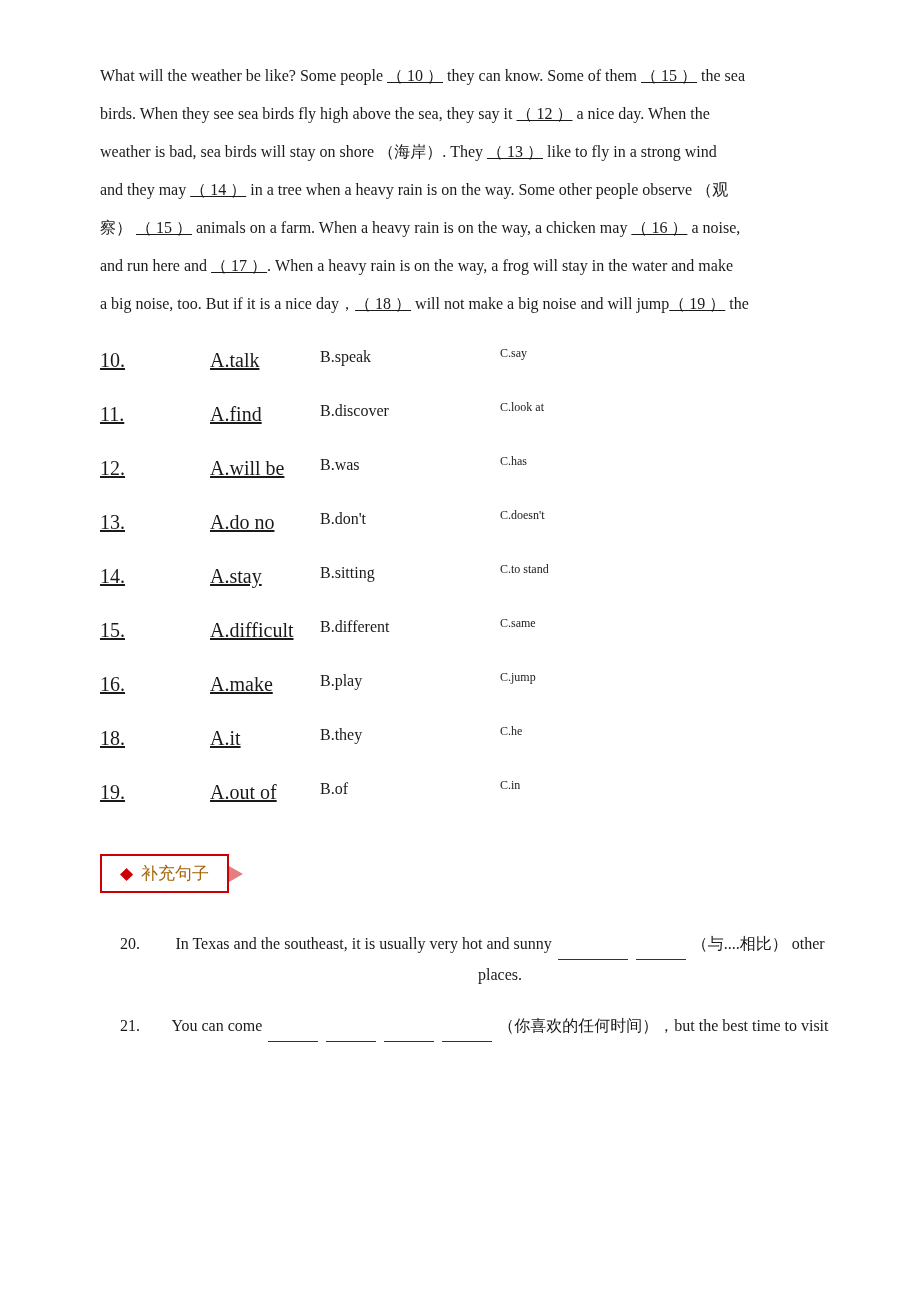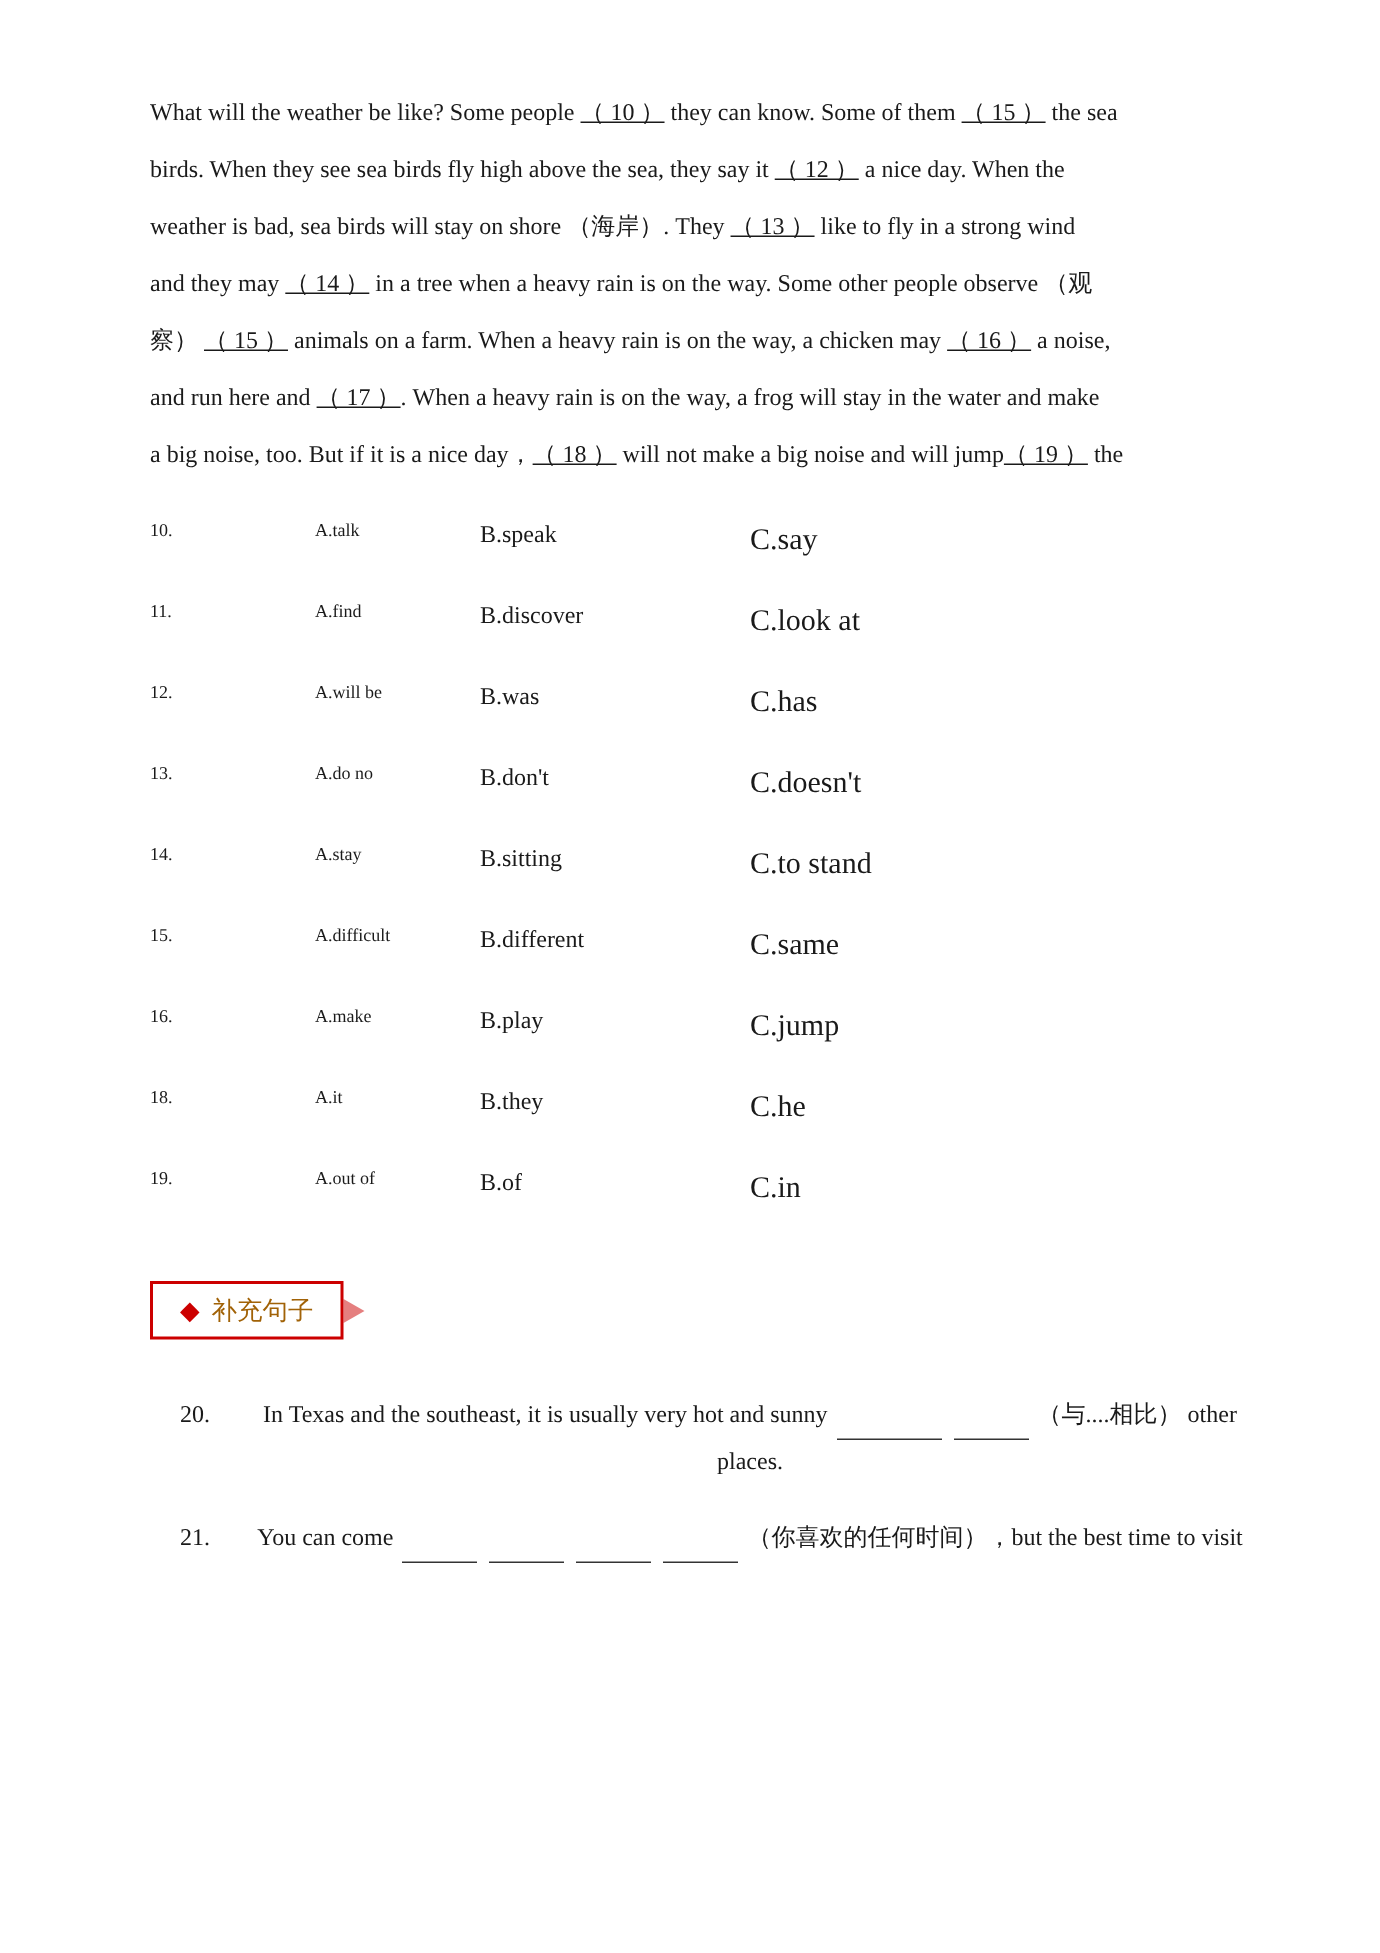--- a/index.html
+++ b/index.html
@@ -32,28 +32,29 @@
       margin-top: 20px;
     }
     .mcq-item {
       display: flex;
       flex-direction: row;
       margin-bottom: 22px;
       line-height: 1.6;
     }
     .mcq-num {
       min-width: 110px;
-      font-size: 12px;
+      font-size: 20px;
+      text-decoration: underline;
     }
     .mcq-b {
       min-width: 180px;
       font-size: 16px;
     }
     .mcq-c {
-      font-size: 20px;
+      font-size: 12px;
     }
     .section-header {
       display: inline-flex;
       align-items: center;
       border: 2px solid #cc0000;
       padding: 6px 18px;
       margin: 24px 0 28px 0;
       font-size: 17px;
       font-weight: normal;
       color: #a16207;

